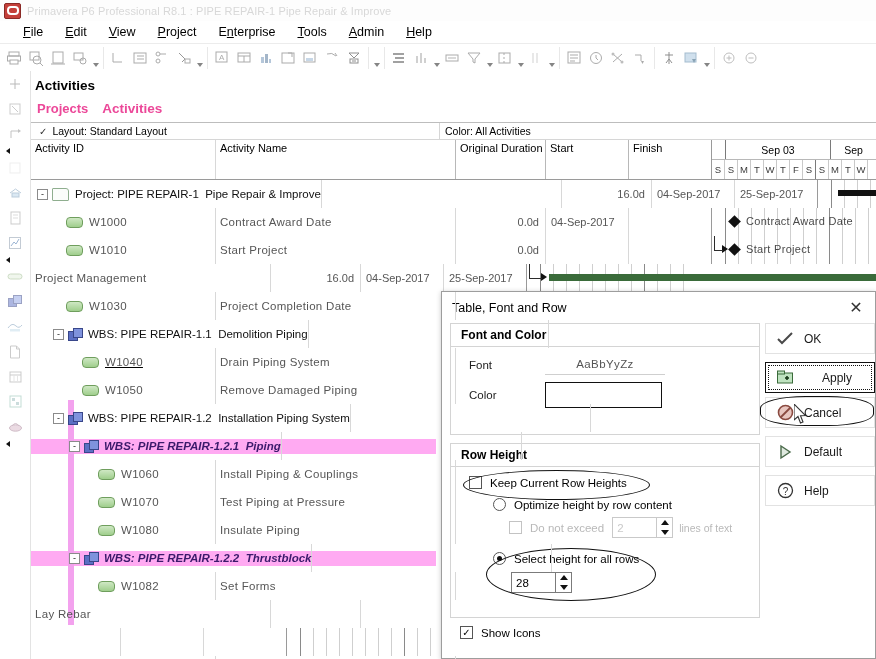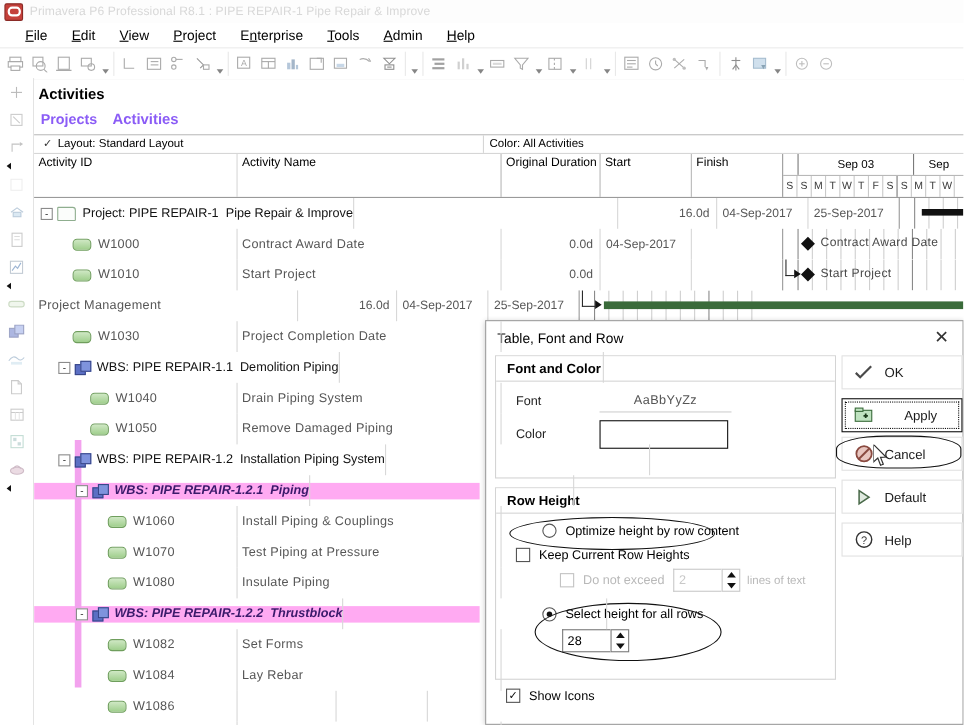--- a/index.html
+++ b/index.html
@@ -28,21 +28,21 @@
   .caret:after{content:"";border-left:3.5px solid transparent;border-right:3.5px solid transparent;border-top:4px solid #333;display:block;}
   
   .leftrail{position:absolute;left:0;top:71px;width:30px;bottom:0;border-right:1px solid #e3e3e3;background:#fff;}
   .railbtn{width:30px;height:25px;display:flex;align-items:center;justify-content:center;opacity:.5;}
   .railsep{height:9px;display:flex;align-items:center;justify-content:flex-start;padding-left:6px;}
   .railsep:after{content:"";border-top:3.5px solid transparent;border-bottom:3.5px solid transparent;border-right:4px solid #111;display:block;}
   
   .content{position:absolute;left:31px;top:72px;right:0;bottom:0;background:#fff;}
   .pagetitle{font-size:13.5px;font-weight:bold;padding:6px 0 0 4px;}
   .tabs{display:flex;align-items:flex-end;padding:8px 0 6px 6px;gap:14px;}
-  .tab{font-size:13px;font-weight:bold;color:#8b5cf6;}
+  .tab{font-size:13px;font-weight:bold;color:#ec4899;}
   .tab.active{font-size:13.5px;}
   
   .layoutbar{display:flex;height:16px;border-top:1px solid #bdbdbd;border-bottom:1px solid #d6d6d6;font-size:10.5px;background:#fff;}
   .layoutbar .lb-left{flex:0 0 400px;display:flex;align-items:center;padding-left:8px;border-right:1px solid #d6d6d6;}
   .layoutbar .lb-right{flex:1;display:flex;align-items:center;padding-left:5px;}
   .chk{margin-right:5px;color:#333;font-size:10px;}
   
   .thead{display:flex;height:39px;border-bottom:1px solid #9a9a9a;background:#fff;font-size:11px;}
   .th{border-right:1px solid #b8b8b8;padding:2px 0 0 4px;box-sizing:border-box;position:relative;overflow:hidden;}
   .th .thl{display:block;}
@@ -648,21 +648,21 @@
         <div class="cell c-fin" style="color: rgb(86, 86, 86); font-size: 11px;"></div>
         <div class="cell c-gantt">
           <div class="gline wk" style="left: 13px;"></div>
           <div class="gline" style="left: 26px;"></div>
           <div class="gline" style="left: 39px;"></div>
           <div class="gline" style="left: 52px;"></div>
           <div class="gline" style="left: 65px;"></div>
         </div>
       </div>
       <div class="row">
-        <div class="cell c-id" style="padding-left: 38px; position: relative; z-index: 2;">
+        <div class="cell c-id" style="padding-left: 38px; position: relative; z-index: 2; text-decoration: underline;">
           <span style="display: inline-block; width: 13px; flex: 0 0 auto;"></span>
           <span class="ic-act"></span>
           <span class="acttext">W1040</span>
         </div>
         <div class="cell c-name" style="position: relative; z-index: 1;">
           <span class="acttext">Drain Piping System</span>
         </div>
         <div class="cell c-dur" style="color: rgb(86, 86, 86); font-size: 11px;"></div>
         <div class="cell c-start" style="color: rgb(86, 86, 86); font-size: 11px;"></div>
         <div class="cell c-fin" style="color: rgb(86, 86, 86); font-size: 11px;"></div>
@@ -868,25 +868,20 @@
           <div class="gline" style="left: 78px;"></div>
           <div class="gline" style="left: 91px;"></div>
           <div class="gline" style="left: 104px;"></div>
           <div class="gline wk" style="left: 117px;"></div>
           <div class="gline" style="left: 130px;"></div>
           <div class="gline" style="left: 143px;"></div>
           <div class="gline" style="left: 156px;"></div>
         </div>
       </div>
       <div class="row">
-        <div class="cell c-id" style="padding-left: 54px; position: relative; z-index: 2;">
-          <span style="display: inline-block; width: 13px; flex: 0 0 auto;"></span>
-          <span class="ic-act"></span>
-          <span class="acttext">W1084</span>
-        </div>
         <div class="cell c-name" style="position: relative; z-index: 1;">
           <span class="acttext">Lay Rebar</span>
         </div>
         <div class="cell c-dur" style="color: rgb(86, 86, 86); font-size: 11px;"></div>
         <div class="cell c-start" style="color: rgb(86, 86, 86); font-size: 11px;"></div>
         <div class="cell c-fin" style="color: rgb(86, 86, 86); font-size: 11px;"></div>
         <div class="cell c-gantt">
           <div class="gline wk" style="left: 13px;"></div>
           <div class="gline" style="left: 26px;"></div>
           <div class="gline" style="left: 39px;"></div>
@@ -895,25 +890,20 @@
           <div class="gline" style="left: 78px;"></div>
           <div class="gline" style="left: 91px;"></div>
           <div class="gline" style="left: 104px;"></div>
           <div class="gline wk" style="left: 117px;"></div>
           <div class="gline" style="left: 130px;"></div>
           <div class="gline" style="left: 143px;"></div>
           <div class="gline" style="left: 156px;"></div>
         </div>
       </div>
       <div class="row">
-        <div class="cell c-id" style="padding-left: 54px; position: relative; z-index: 2;">
-          <span style="display: inline-block; width: 13px; flex: 0 0 auto;"></span>
-          <span class="ic-act"></span>
-          <span class="acttext">W1086</span>
-        </div>
         <div class="cell c-dur" style="color: rgb(86, 86, 86); font-size: 11px;"></div>
         <div class="cell c-start" style="color: rgb(86, 86, 86); font-size: 11px;"></div>
         <div class="cell c-fin" style="color: rgb(86, 86, 86); font-size: 11px;"></div>
         <div class="cell c-gantt">
           <div class="gline wk" style="left: 13px;"></div>
           <div class="gline" style="left: 26px;"></div>
           <div class="gline" style="left: 39px;"></div>
           <div class="gline" style="left: 52px;"></div>
           <div class="gline" style="left: 65px;"></div>
           <div class="gline" style="left: 78px;"></div>
@@ -971,28 +961,28 @@
         </div>
         <div class="frow">
           <div class="flabel">Color</div>
           <div class="colorbox"></div>
         </div>
       </div>
 
       <div class="group" style="height:175px;position:relative;">
         <div class="group-title">Row Height</div>
 
+        <div class="opt">
+          <span class="cbx"></span>
+          <span>Keep Current Row Heights</span>
+        </div>
+
         <div class="opt sub">
           <span class="rad"></span>
           <span>Optimize height by row content</span>
-        </div>
-
-        <div class="opt">
-          <span class="cbx"></span>
-          <span>Keep Current Row Heights</span>
         </div>
 
         <div class="opt sub2 dim" style="margin-top:6px;">
           <span class="cbx"></span>
           <span>Do not exceed</span>
           <span class="spin dimmed">
             <input type="text" readonly="" value="2" style="">
             <span class="arrows">
                 <span class="up"></span>
                 <span class="dn"></span>

